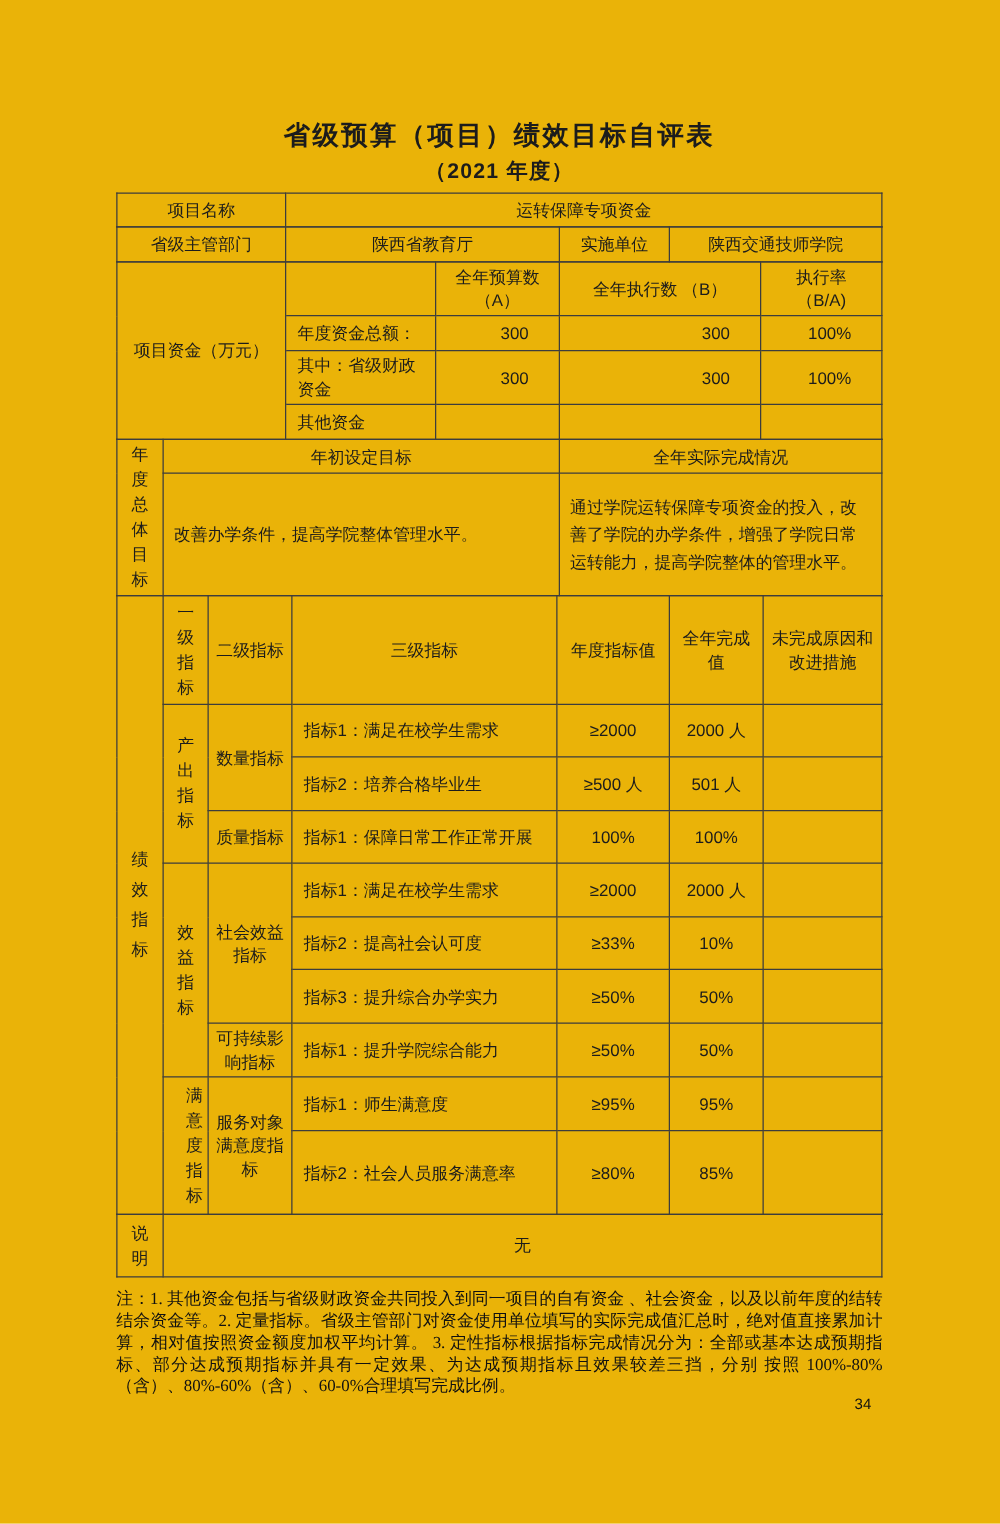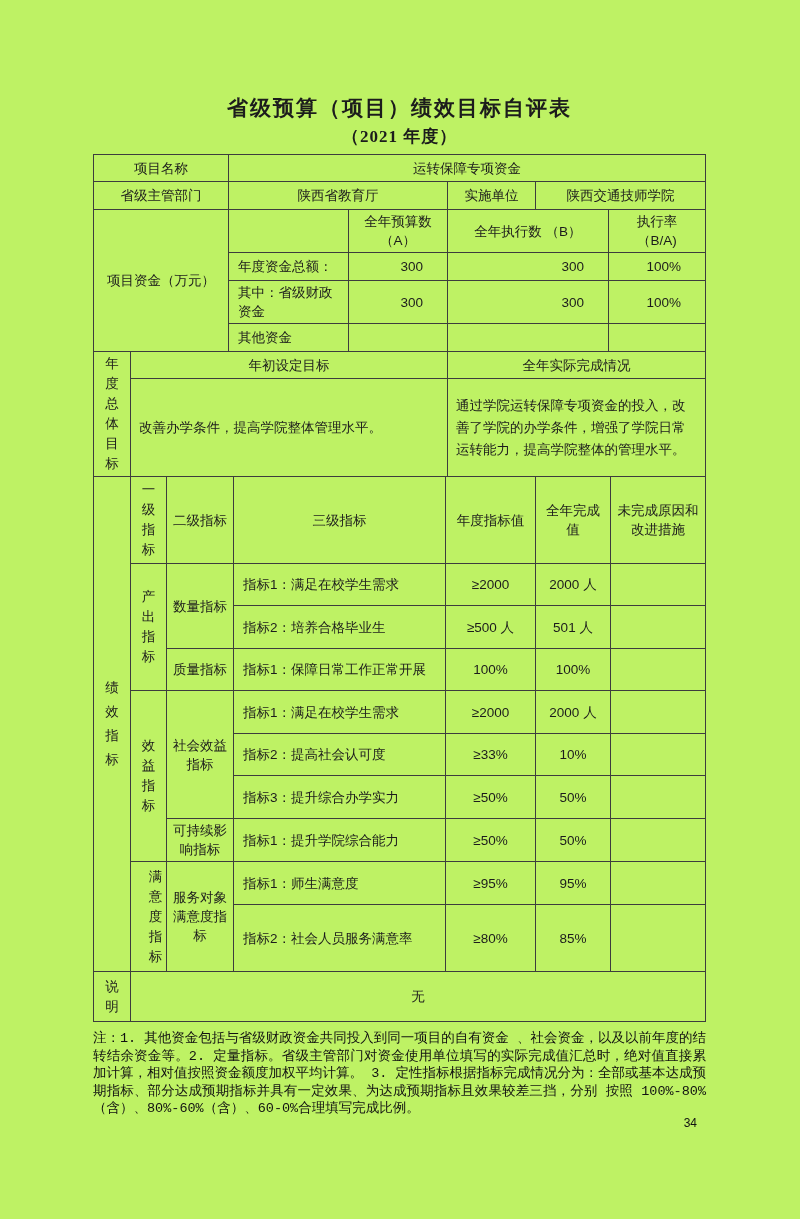--- a/index.html
+++ b/index.html
@@ -1,38 +1,38 @@
 <!DOCTYPE html>
 <html><head>
 <meta charset="utf-8">
 <style>
   * { box-sizing: border-box; }
   html,body { margin:0; padding:0; background:#ffffff; }
   body { width:800px; height:1219px; font-family:"Liberation Sans", sans-serif; color:#1c1c1c; }
-  .page { position:relative; width:800px; height:1219px; background:#bef264; overflow:hidden; }
+  .page { position:relative; width:800px; height:1219px; background:#eab308; overflow:hidden; }
   .doc { position:absolute; left:93px; top:0; width:613px; }
 
   .title { margin-top:96px; text-align:center; font-family:"Liberation Serif", serif;
            font-size:21px; font-weight:bold; letter-spacing:2px; line-height:24px; }
-  .subtitle { text-align:center; font-family:Liberation Serif, serif;
+  .subtitle { text-align:center; font-family:Liberation Sans, sans-serif;
               font-size:17px; font-weight:bold; letter-spacing:1px; margin-top:5px; margin-bottom:7px; }
 
   table { border-collapse:collapse; table-layout:fixed; width:613px; margin-top:-1px; }
   td { border:1px solid #3d3d3d; font-size:13.5px; padding:2px 6px; line-height:19px;
        vertical-align:middle; overflow:hidden; }
   .c   { text-align:center; }
   .num { text-align:right; padding-right:24px; }
   .lft { text-align:left; padding-left:9px; }
   .pre { white-space:pre-line;margin-left:36px; }
   .ba  { word-break:break-all; }
   .vert { display:inline-block; width:15px; word-break:break-all; line-height:20px; text-align:center; }
   .vert-wide { line-height:24px; }
   .goal-text { line-height:22px; padding:4px 8px; }
 
-  .notes { margin-top:8px; font-family:Liberation Mono, monospace; font-size:13.5px;
+  .notes { margin-top:8px; font-family:Liberation Serif, serif; font-size:13.5px;
            line-height:17.5px; text-align:justify; color:#111; }
   .pageno { position:absolute; top:1116px; right:103px; font-size:12px; color:#111; }
 </style>
 </head>
 <body>
 
 <div class="page">
   <div class="doc">
 
     <div class="title">省级预算（项目）绩效目标自评表</div>

